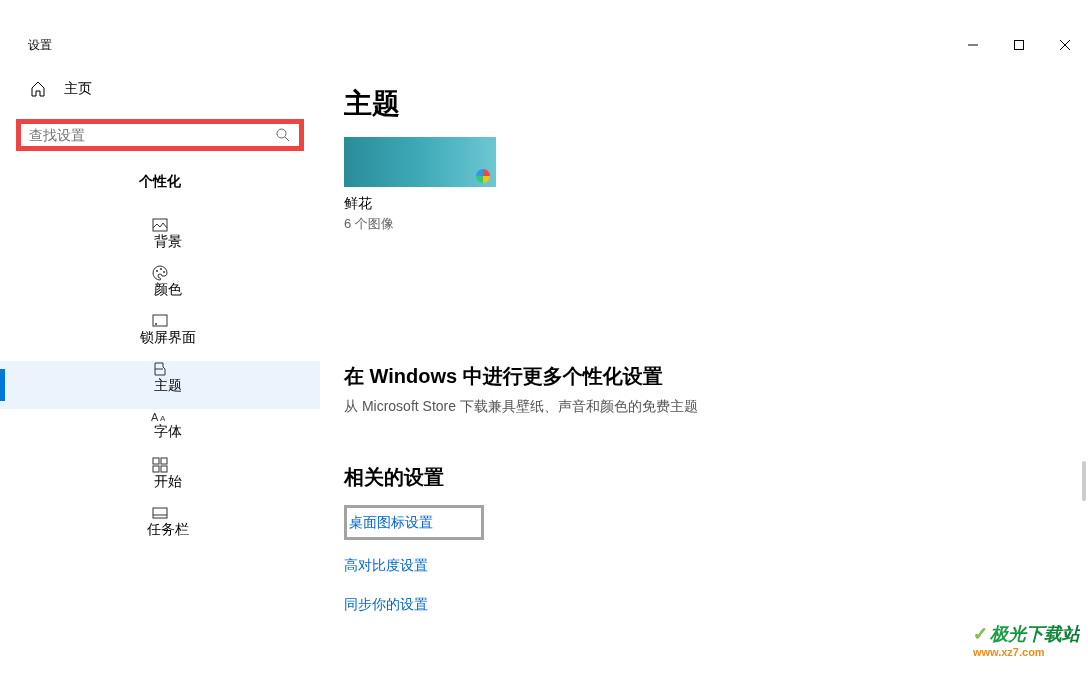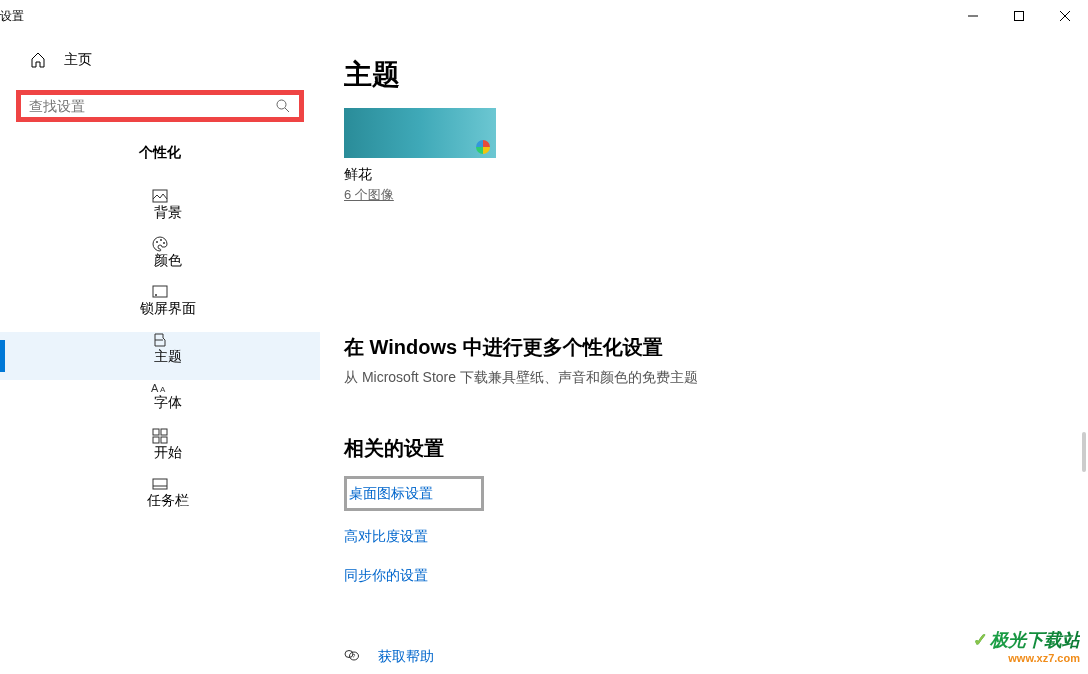--- a/index.html
+++ b/index.html
@@ -1,18 +1,18 @@
 <!DOCTYPE html>
 <html><head>
 <meta charset="utf-8">
 <style>
 * { margin: 0; padding: 0; box-sizing: border-box; font-family: "Microsoft YaHei", "Segoe UI", sans-serif; }
 body { width: 1088px; height: 674px; overflow: hidden; background: #fff; position: relative; }
 
-.titlebar { height: 32px; display: flex; align-items: center; padding-left: 0; font-size: 12px; color: #000; }
+.titlebar { height: 32px; display: flex; align-items: center; padding-left: 28px; font-size: 12px; color: #000; margin-top: 29px; }
 .titlebar-text { flex: 0 0 auto; }
 .titlebar-spacer { flex: 1; }
 .win-btn { width: 46px; height: 32px; display: flex; align-items: center; justify-content: center; cursor: pointer; }
 .win-btn svg { width: 10px; height: 10px; }
 
 .content-wrap { display: flex; height: calc(100% - 32px); }
 
 .sidebar { width: 320px; padding: 8px 0 0 0; position: relative; }
 .sidebar-bg { position: absolute; inset: 0; background: linear-gradient(135deg, rgba(255,220,230,0.35), rgba(220,230,255,0.3), rgba(255,250,240,0.4)); z-index: 0; }
 .sidebar > * { position: relative; z-index: 1; }
@@ -34,36 +34,36 @@
 .nav-item.active { background: rgba(0,120,215,0.08); }
 .nav-item.active::before { content: ""; position: absolute; left: 0; top: 8px; bottom: 8px; width: 5px; background: #0078D7; }
 
 .main { flex: 1; padding: 24px 40px 0 24px; overflow: hidden; position: relative; }
 .page-title { font-size: 28px; font-weight: 600; margin-bottom: 14px; }
 
 .theme-tile { width: 152px; }
 .theme-thumb { width: 152px; height: 50px; background: linear-gradient(90deg, #2a8c99 0%, #3fa9b8 50%, #6cc7d2 100%); position: relative; }
 .theme-thumb::after { content:""; position:absolute; right:6px; bottom:4px; width:14px; height:14px; border-radius:50%; background: conic-gradient(#e74c3c 0 90deg, #f1c40f 90deg 180deg, #2ecc71 180deg 270deg, #3498db 270deg 360deg); }
 .theme-name { margin-top: 8px; font-size: 14px; }
-.theme-sub { font-size: 13px; color: #666; margin-top: 2px; text-decoration: underline; }
+.theme-sub { font-size: 13px; color: #666; margin-top: 2px; }
 
 .section-h { font-size: 20px; font-weight: 600; margin-top: 130px; }
 .section-sub { font-size: 14px; color: #555; margin-top: 8px; }
 
 .related-h { font-size: 20px; font-weight: 600; margin-top: 48px; margin-bottom: 14px; }
 .link { font-size: 14px; color: #0066cc; cursor: pointer; display: inline-block; margin-bottom: 20px; }
 .link-row { display: block; }
 .highlight-box { border: 3px solid #a3a3a3; padding: 5px 48px 5px 2px; display: inline-block; margin-bottom: 16px; }
 .highlight-box .link { margin-bottom: 0; }
 
 .help-row { display: flex; align-items: center; margin-top: 42px; cursor: pointer; }
 .help-row .hicon { width: 20px; margin-right: 14px; color: #333; }
 .help-row .hlabel { font-size: 14px; color: #0066cc; }
 
-.watermark { position: absolute; right: 8px; bottom: 10px; text-align: right; }
+.watermark { position: absolute; right: 8px; bottom: 16px; }
 .watermark .wm-top { font-size: 18px; font-weight: 700; background: linear-gradient(90deg, #1fa84a, #0a7a33); -webkit-background-clip: text; color: transparent; font-style: italic; }
 .watermark .wm-top::before { content:"✓"; color:#8bc34a; margin-right:2px; font-style: normal; }
 .watermark .wm-sub { font-size: 11px; color: #f08c1a; font-weight: 600; }
 
 .scrollbar-stub { position: absolute; right: 2px; top: 400px; width: 4px; height: 40px; background: #ccc; border-radius: 2px; }
 </style>
 </head>
 <body>
 
 <div class="titlebar">

